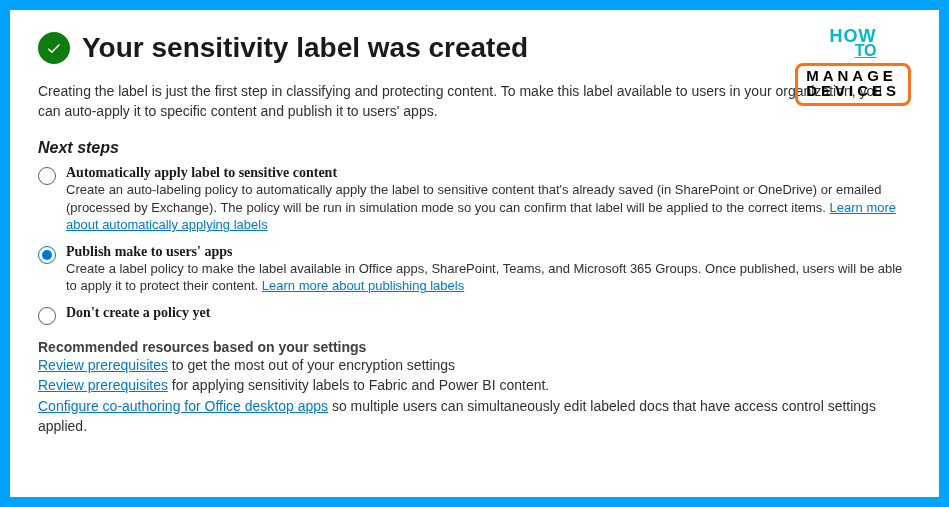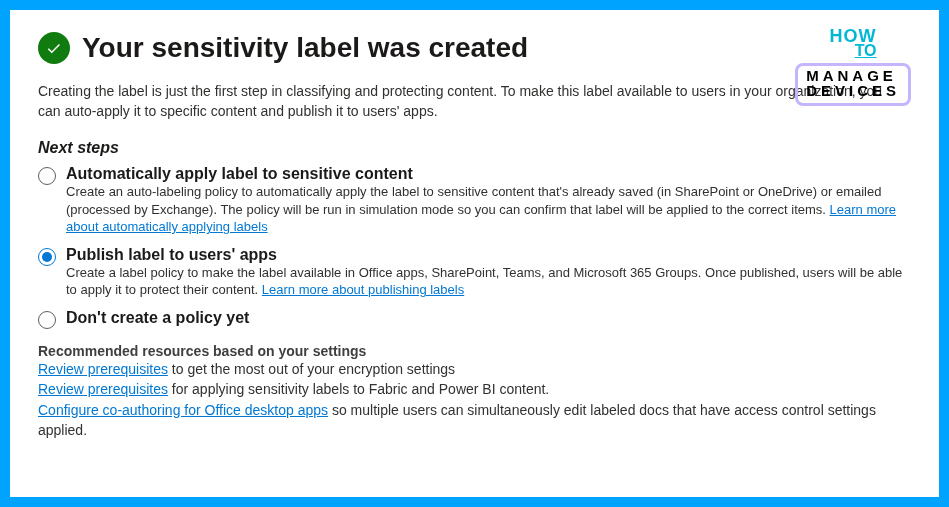--- a/index.html
+++ b/index.html
@@ -30,21 +30,21 @@
   .brand-how {
     display: flex;
     flex-direction: column;
     align-items: flex-end;
     line-height: 0.9;
     font-weight: 800;
   }
   .brand-how .how { color: #00B8D4; font-size: 18px; letter-spacing: 1px; }
   .brand-how .to  { color: #00B8D4; font-size: 16px; text-decoration: underline; }
   .brand-box {
-    border: 3px solid #c4b5fd;
+    border: 3px solid #f97316;
     border-radius: 8px;
     padding: 2px 8px 4px 8px;
     font-weight: 900;
     font-size: 15px;
     line-height: 1.05;
     letter-spacing: 4px;
     font-family: Arial, sans-serif;
   }
   .title-row {
     display: flex;
@@ -98,22 +98,23 @@
     content: "";
     position: absolute;
     top: 3px; left: 3px;
     width: 10px; height: 10px;
     background: #0078D4;
     border-radius: 50%;
   }
   .opt-body { flex: 1; }
   .opt-title {
     font-weight: 700;
-    font-size: 16px;
+    font-size: 14px;
     color: #1b1a19;
+    font-family: Liberation Serif, serif;
   }
   .opt-desc {
     font-size: 13px;
     color: #323130;
     line-height: 1.35;
   }
   a.link {
     color: #0078D4;
     text-decoration: underline;
     cursor: pointer;
@@ -167,21 +168,21 @@
         <div class="opt-title">Automatically apply label to sensitive content</div>
         <div class="opt-desc">
           <span>Create an auto-labeling policy to automatically apply the label to sensitive content that's already saved (in SharePoint or OneDrive) or emailed (processed by Exchange). The policy will be run in simulation mode so you can confirm that label will be applied to the correct items. </span><a class="link">Learn more about automatically applying labels</a>
         </div>
       </div>
     </div>
 
     <div class="option">
       <span class="radio selected"></span>
       <div class="opt-body">
-        <div class="opt-title">Publish label to users' apps</div>
+        <div class="opt-title">Publish make to users' apps</div>
         <div class="opt-desc">
           <span>Create a label policy to make the label available in Office apps, SharePoint, Teams, and Microsoft 365 Groups. Once published, users will be able to apply it to protect their content. </span><a class="link">Learn more about publishing labels</a>
         </div>
       </div>
     </div>
 
     <div class="option">
       <span class="radio"></span>
       <div class="opt-body">
         <div class="opt-title">Don't create a policy yet</div>

